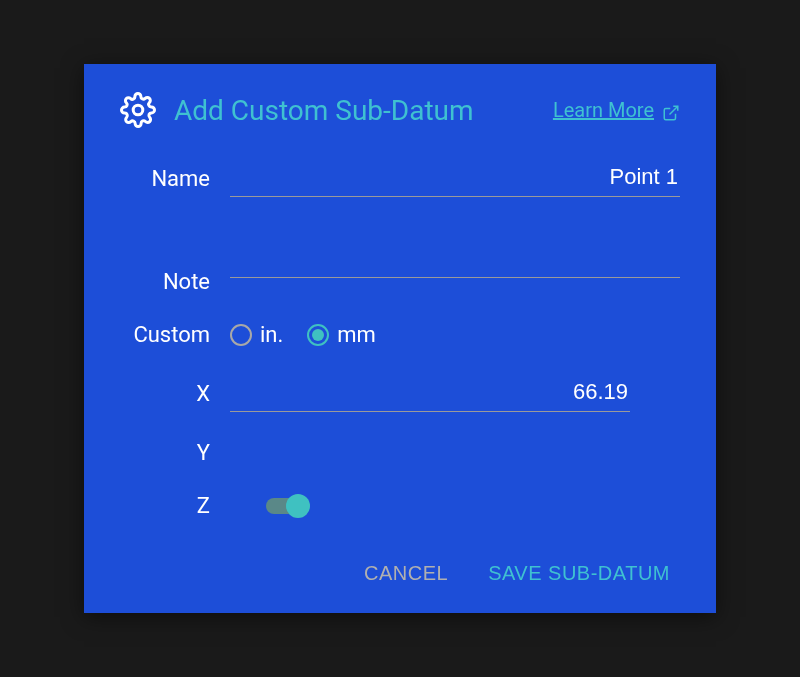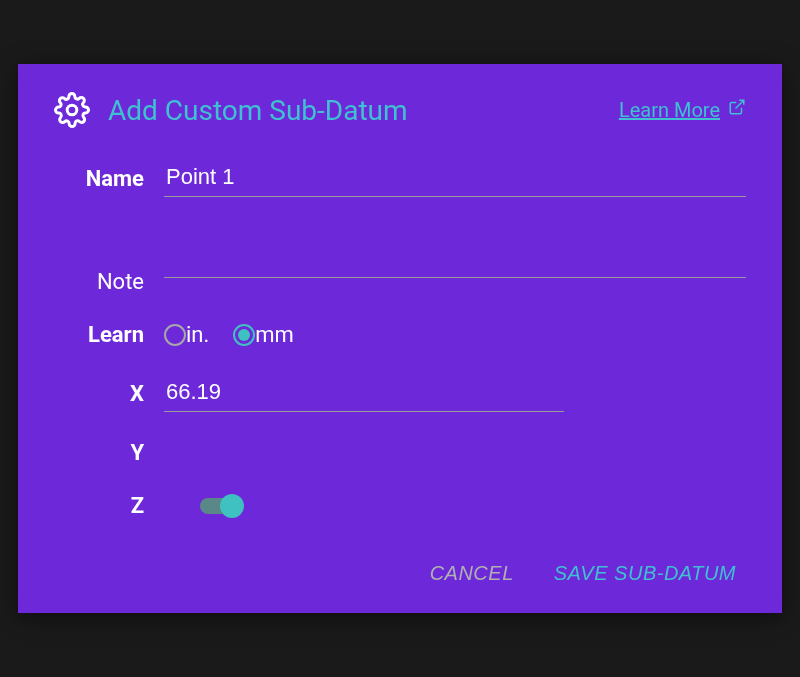--- a/index.html
+++ b/index.html
@@ -7,22 +7,22 @@
       width: 800px;
       height: 677px;
       background: #1a1a1a;
       font-family: -apple-system, BlinkMacSystemFont, "Segoe UI", Roboto, sans-serif;
       display: flex;
       align-items: center;
       justify-content: center;
       overflow: hidden;
     }
     .dialog {
-      width: 764px;
-      background: #6d28d9;
+      width: 632px;
+      background: #1d4ed8;
       padding: 28px 36px 28px 36px;
       box-shadow: 0 4px 20px rgba(0,0,0,0.5);
     }
     .header {
       display: flex;
       align-items: center;
       justify-content: space-between;
       margin-bottom: 32px;
     }
     .header-left {
@@ -38,67 +38,69 @@
     .dialog-title {
       color: #3fc1d1;
       font-size: 28px;
       font-weight: 400;
     }
     .learn-more {
       color: #3fc1d1;
       text-decoration: underline;
       font-size: 20px;
       display: flex;
-      align-items: flex-start;
+      align-items: flex-end;
       gap: 8px;
       cursor: pointer;
     }
     .external-icon {
       width: 18px;
       height: 18px;
     }
     .form-row {
       display: flex;
       align-items: center;
       margin-bottom: 28px;
     }
     .form-label {
       width: 110px;
       text-align: right;
       color: #ffffff;
       font-size: 22px;
-      font-weight: 700;
+      font-weight: 400;
       padding-right: 20px;
       flex-shrink: 0;
     }
     .form-label.normal {
       font-weight: 400;
       margin-top: 44px;
     }
     .text-input {
       flex: 1;
       background: transparent;
       border: none;
       border-bottom: 1px solid #9a9a9a;
       color: #ffffff;
       font-size: 22px;
       padding: 4px 2px 6px 2px;
       outline: none;
+      text-align: right;
     }
     .text-input.narrow {
       flex: 0 0 400px;
     }
     .radio-group {
       display: flex;
       align-items: center;
       gap: 24px;
     }
     .radio-option {
       display: flex;
       align-items: center;
+      gap: 8px;
       cursor: pointer;
     }
     .radio-circle {
       width: 22px;
       height: 22px;
       border: 2px solid #a8a8a8;
       border-radius: 50%;
       display: flex;
       align-items: center;
       justify-content: center;
@@ -149,21 +151,20 @@
       margin-top: 44px;
       padding-right: 10px;
     }
     .btn {
       background: transparent;
       border: none;
       font-size: 20px;
       font-weight: 500;
       letter-spacing: 0.5px;
       cursor: pointer;
-      font-style: italic;
     }
     .btn-cancel {
       color: #b0b0b0;
     }
     .btn-save {
       color: #3fc1d1;
       text-align: right;
     }
   </style>
 </head>
@@ -192,21 +193,21 @@
     <div class="form-label">Name</div>
     <input class="text-input" type="text" value="Point 1" style="">
   </div>
 
   <div class="form-row">
     <div class="form-label normal">Note</div>
     <input class="text-input" type="text" value="" style="">
   </div>
 
   <div class="form-row">
-    <div class="form-label">Learn</div>
+    <div class="form-label">Custom</div>
     <div class="radio-group">
       <div class="radio-option">
         <div class="radio-circle"></div>
         <span class="radio-label">in.</span>
       </div>
       <div class="radio-option">
         <div class="radio-circle selected">
           <div class="radio-dot"></div>
         </div>
         <span class="radio-label">mm</span>

